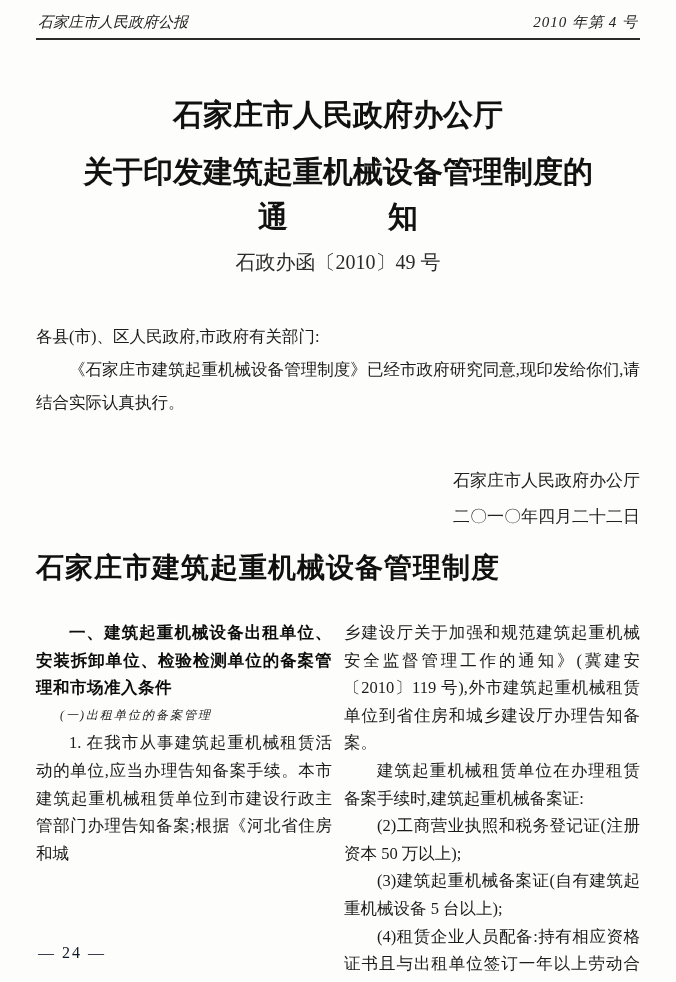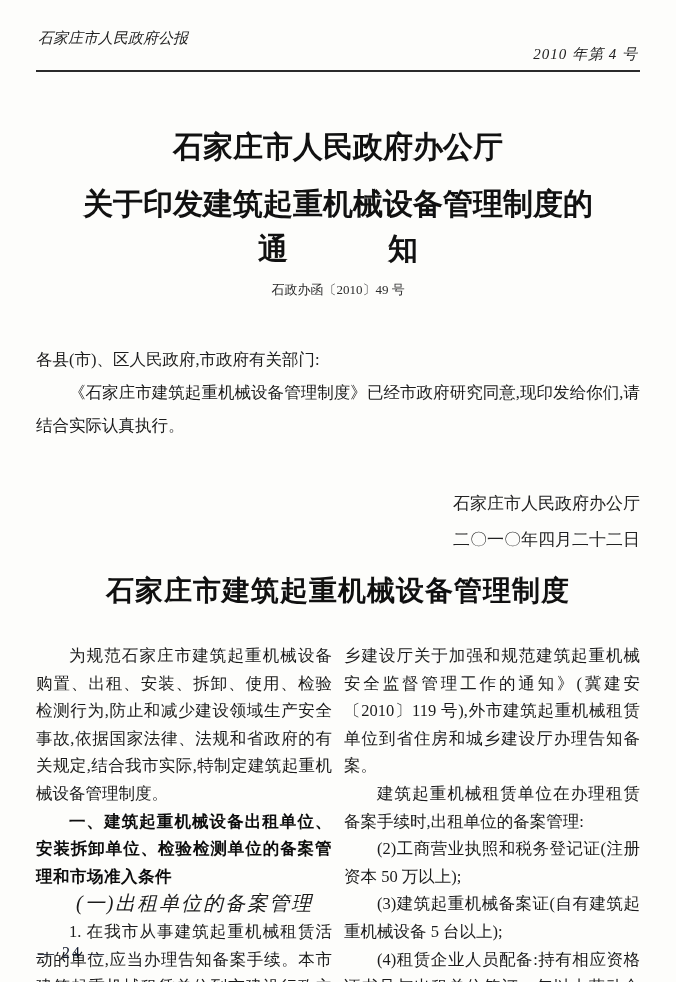--- a/index.html
+++ b/index.html
@@ -17,21 +17,21 @@
   .header {
     display: flex;
     justify-content: space-between;
     align-items: center;
     padding: 13px 2px 6px 2px;
     border-bottom: 2px solid #2b2b2b;
     font-size: 15px;
     font-style: italic;
     color: #222;
   }
-  .header .right { letter-spacing: 1px; margin-top: 32px; }
+  .header .right { letter-spacing: 1px; }
 
   
   .notice-title {
     margin-top: 52px;
     text-align: center;
     font-weight: bold;
     font-size: 30px;
     line-height: 45px;
     color: #111;
   }
@@ -40,36 +40,36 @@
     justify-content: center;
     gap: 100px;
     font-weight: bold;
     font-size: 30px;
     line-height: 45px;
     color: #111;
   }
   .doc-number {
     margin-top: 10px;
     text-align: center;
-    font-size: 13px;
+    font-size: 20px;
     color: #2a2a2a;
   }
 
   
   .notice-body { margin-top: 44px; font-size: 16.5px; line-height: 33px; }
   .notice-body .salutation { text-align: left; }
   .notice-body .para { text-indent: 2em; text-align: justify; }
 
   
   .signature { margin-top: 44px; text-align: right; font-size: 17px; line-height: 36px; color: #222; }
 
   
   .reg-title {
     margin-top: 14px;
-    text-align: center;
+    text-align: left;
     font-weight: bold;
     font-size: 28px;
     letter-spacing: 1px;
     color: #101010;
   }
 
   
   .columns {
     margin-top: 32px;
     display: flex;
@@ -81,21 +81,21 @@
   .para { text-indent: 2em; text-align: justify; }
   .para.noindent { text-indent: 0; }
   .para.heading {
     font-family: "Liberation Sans", "DejaVu Sans", sans-serif;
     font-weight: bold;
     letter-spacing: 0.5px;
     color: #0d0d0d;
   }
   .para.kai {
     font-style: italic;
-    font-size: 20px;
+    font-size: 12px;
     letter-spacing: 2px;
   }
 
   
   .footer {
     position: absolute;
     left: 38px;
     top: 944px;
     font-size: 16px;
     letter-spacing: 2px;
@@ -128,28 +128,27 @@
 
   <div class="signature">
     <div>石家庄市人民政府办公厅</div>
     <div>二〇一〇年四月二十二日</div>
   </div>
 
   <div class="reg-title">石家庄市建筑起重机械设备管理制度</div>
 
   <div class="columns">
     <div class="column">
-        <div class="para ">为规范石家庄市建筑起重机械设备购置、出租、安装、拆卸、使用、检验检测行为,防止和减少建设领域生产安全事故,依据国家法律、法规和省政府的有关规定,结合我市实际,特制定建筑起重机械设备管理制度。</div>
         <div class="para heading">一、建筑起重机械设备出租单位、安装拆卸单位、检验检测单位的备案管理和市场准入条件</div>
         <div class="para kai">(一)出租单位的备案管理</div>
         <div class="para ">1. 在我市从事建筑起重机械租赁活动的单位,应当办理告知备案手续。本市建筑起重机械租赁单位到市建设行政主管部门办理告知备案;根据《河北省住房和城</div>
       </div>
     <div class="column">
         <div class="para noindent">乡建设厅关于加强和规范建筑起重机械安全监督管理工作的通知》(冀建安〔2010〕119 号),外市建筑起重机械租赁单位到省住房和城乡建设厅办理告知备案。</div>
-        <div class="para ">建筑起重机械租赁单位在办理租赁备案手续时,出租单位的备案管理:</div>
+        <div class="para ">建筑起重机械租赁单位在办理租赁备案手续时,建筑起重机械备案证:</div>
         <div class="para ">(2)工商营业执照和税务登记证(注册资本 50 万以上);</div>
         <div class="para ">(3)建筑起重机械备案证(自有建筑起重机械设备 5 台以上);</div>
         <div class="para ">(4)租赁企业人员配备:持有相应资格证书且与出租单位签订一年以上劳动合同的特种作业人员不少于 4 人/台;设备管理</div>
       </div>
   </div>
 
   <div class="footer">— 24 —</div>
 
 </div>
 

